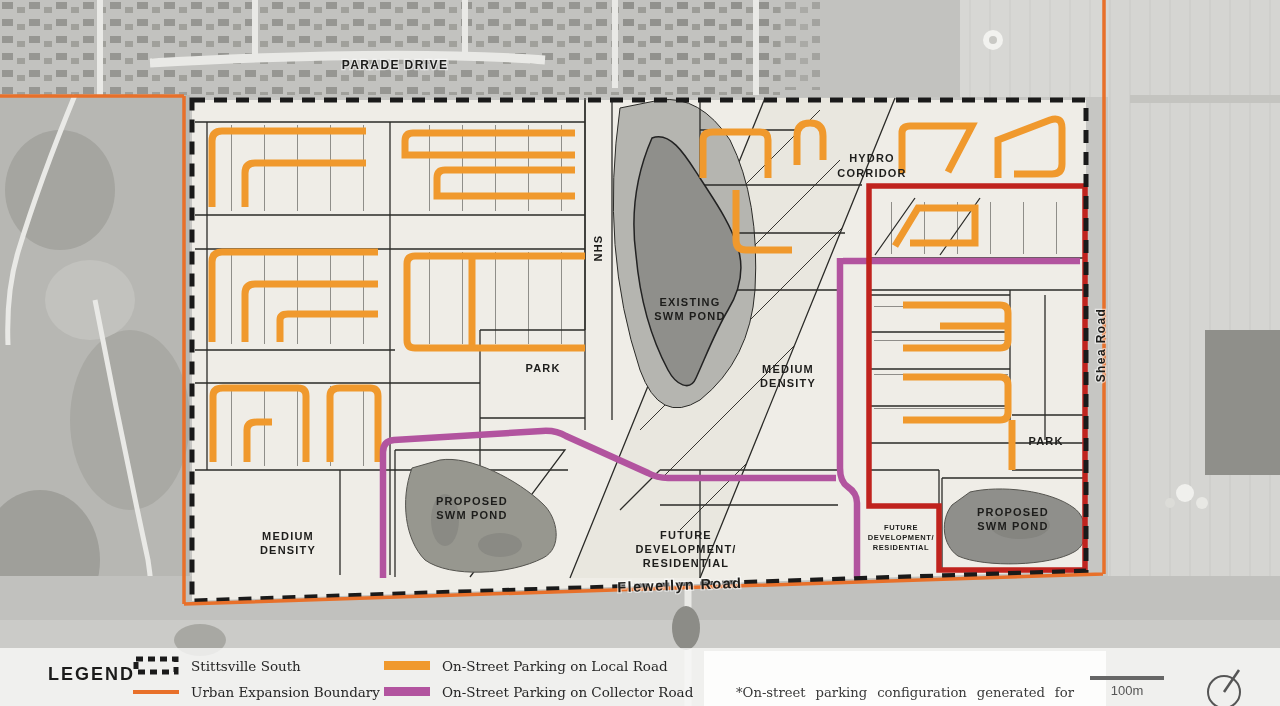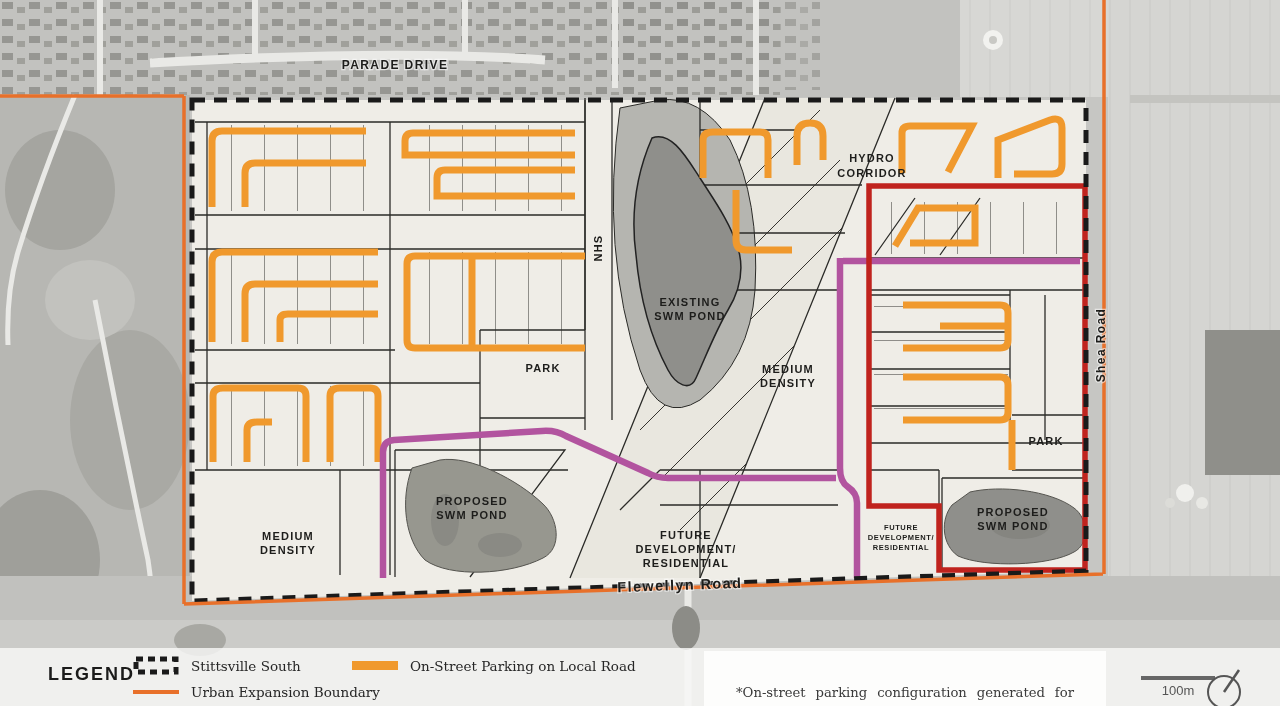--- a/index.html
+++ b/index.html
@@ -24,34 +24,34 @@
   .street{stroke:#2b2b28;stroke-width:1.3;fill:none;}
   .white-road{stroke:#e9e9e6;fill:none;}
 
   
   .legend-bar{position:absolute;left:0;bottom:0;width:1280px;height:58px;
               background:rgba(248,248,246,.82);padding-left:34px;}
   .legend-title{position:absolute;left:48px;top:16px;font-size:18px;font-weight:bold;
                 letter-spacing:2px;color:#1b1b1a;}
   .legend-col{position:absolute;top:8px;display:flex;flex-direction:column;gap:7px;}
   .legend-col.c1{left:133px;justify-content:center;}
-  .legend-col.c2{left:352px;}
+  .legend-col.c2{left:384px;}
   .legend-item{display:flex;align-items:center;gap:12px;height:19px;}
   .legend-label{font-family:"DejaVu Serif",serif;font-size:13.5px;color:#262626;white-space:nowrap;}
   .sw{width:46px;flex:0 0 46px;display:flex;align-items:center;justify-content:center;}
   .sw-line-orange{height:4px;width:46px;background:#E8702A;background:var(--urban-boundary,#E8702A);}
   .sw-bar-orange{height:9px;width:46px;background:#F0992D;background:var(--local-parking,#F0992D);}
   .sw-bar-purple{height:9px;width:46px;background:#B2549F;background:var(--collector-parking,#B2549F);}
 
   .note-panel{position:absolute;left:704px;top:3px;width:402px;height:55px;background:#fdfdfc;
               padding:14px 14px 0 14px;box-sizing:border-box;overflow:hidden;}
   .note-panel p{margin:18px;font-family:"DejaVu Serif",serif;font-size:13.2px;line-height:1.55;
                 color:#3a3a3a;text-align:justify;}
 
-  .scale{position:absolute;left:1141px;top:28px;width:74px;}
+  .scale{position:absolute;left:1090px;top:28px;width:74px;}
   .scale-line{height:4px;background:#666;}
   .scale-label{margin-top:3px;text-align:center;font-size:13px;color:#555;
                font-family:"Liberation Sans",sans-serif;}
   .compass{position:absolute;left:1203px;top:20px;}
 </style>
 </head>
 <body>
 
 <div class="stage">
 
@@ -262,20 +262,26 @@
     </div>
   </div>
 
   <div class="legend-col c2">
     <div class="legend-item">
       <span class="sw">
             <span class="sw-bar-orange"></span>
           </span>
       <span class="legend-label">On-Street Parking on Local Road</span>
     </div>
+    <div class="legend-item">
+      <span class="sw">
+            <span class="sw-bar-purple"></span>
+          </span>
+      <span class="legend-label">On-Street Parking on Collector Road</span>
+    </div>
   </div>
 
   <div class="note-panel">
     <p>*On-street parking configuration generated for graphic demonstration proposes only. Refer to the Parking Plan</p>
   </div>
 
   <div class="scale">
     <div class="scale-line"></div>
     <div class="scale-label">100m</div>
   </div>

